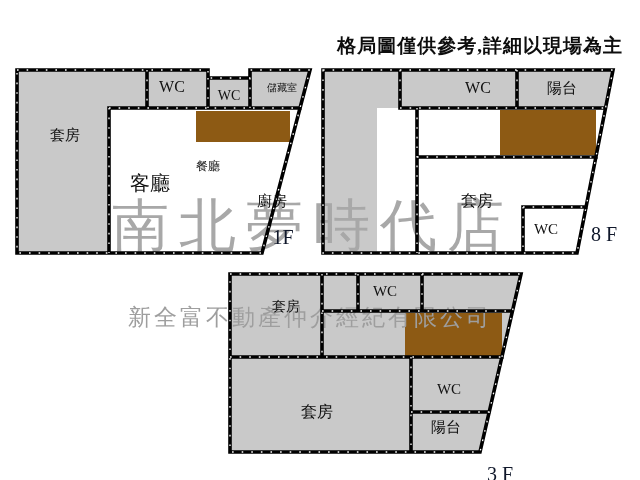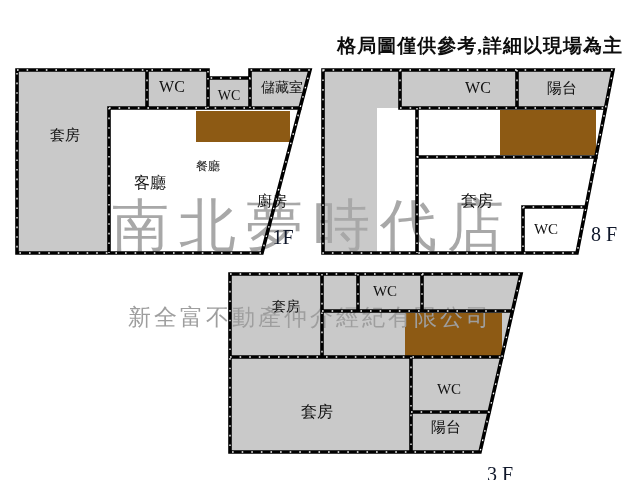--- a/index.html
+++ b/index.html
@@ -71,23 +71,23 @@
         M322,311 H512 M230,357 H502
         M411,357 V452 M411,412 H489"></path>
     </defs>
     <use href="#wallpath" class="wall-black"></use>
     <use href="#wallpath" class="wall-tick"></use>
   </svg>
 
   <span class="lbl" style="left:65px;top:135px;font-size:15px;">套房</span>
   <span class="lbl" style="left:172px;top:87px;font-size:16px;">WC</span>
   <span class="lbl" style="left:229px;top:96px;font-size:14px;">WC</span>
-  <span class="lbl" style="left:282px;top:88px;font-size:14px;">儲藏室</span>
+  <span class="lbl" style="left:282px;top:88px;font-size:10px;">儲藏室</span>
   <span class="lbl" style="left:208px;top:166px;font-size:12px;">餐廳</span>
-  <span class="lbl" style="left:150px;top:183px;font-size:16px;">客廳</span>
+  <span class="lbl" style="left:150px;top:183px;font-size:20px;">客廳</span>
   <span class="lbl" style="left:272px;top:201px;font-size:15px;">廚房</span>
   <span class="lbl floor-lbl" style="left:283px;top:237px;">1F</span>
 
   <span class="lbl" style="left:478px;top:88px;font-size:16px;">WC</span>
   <span class="lbl" style="left:562px;top:88px;font-size:15px;">陽台</span>
   <span class="lbl" style="left:477px;top:201px;font-size:16px;">套房</span>
   <span class="lbl" style="left:546px;top:229px;font-size:15px;">WC</span>
   <span class="lbl floor-lbl" style="left:604px;top:234px;">8 F</span>
 
   <span class="lbl" style="left:286px;top:307px;font-size:14px;">套房</span>

